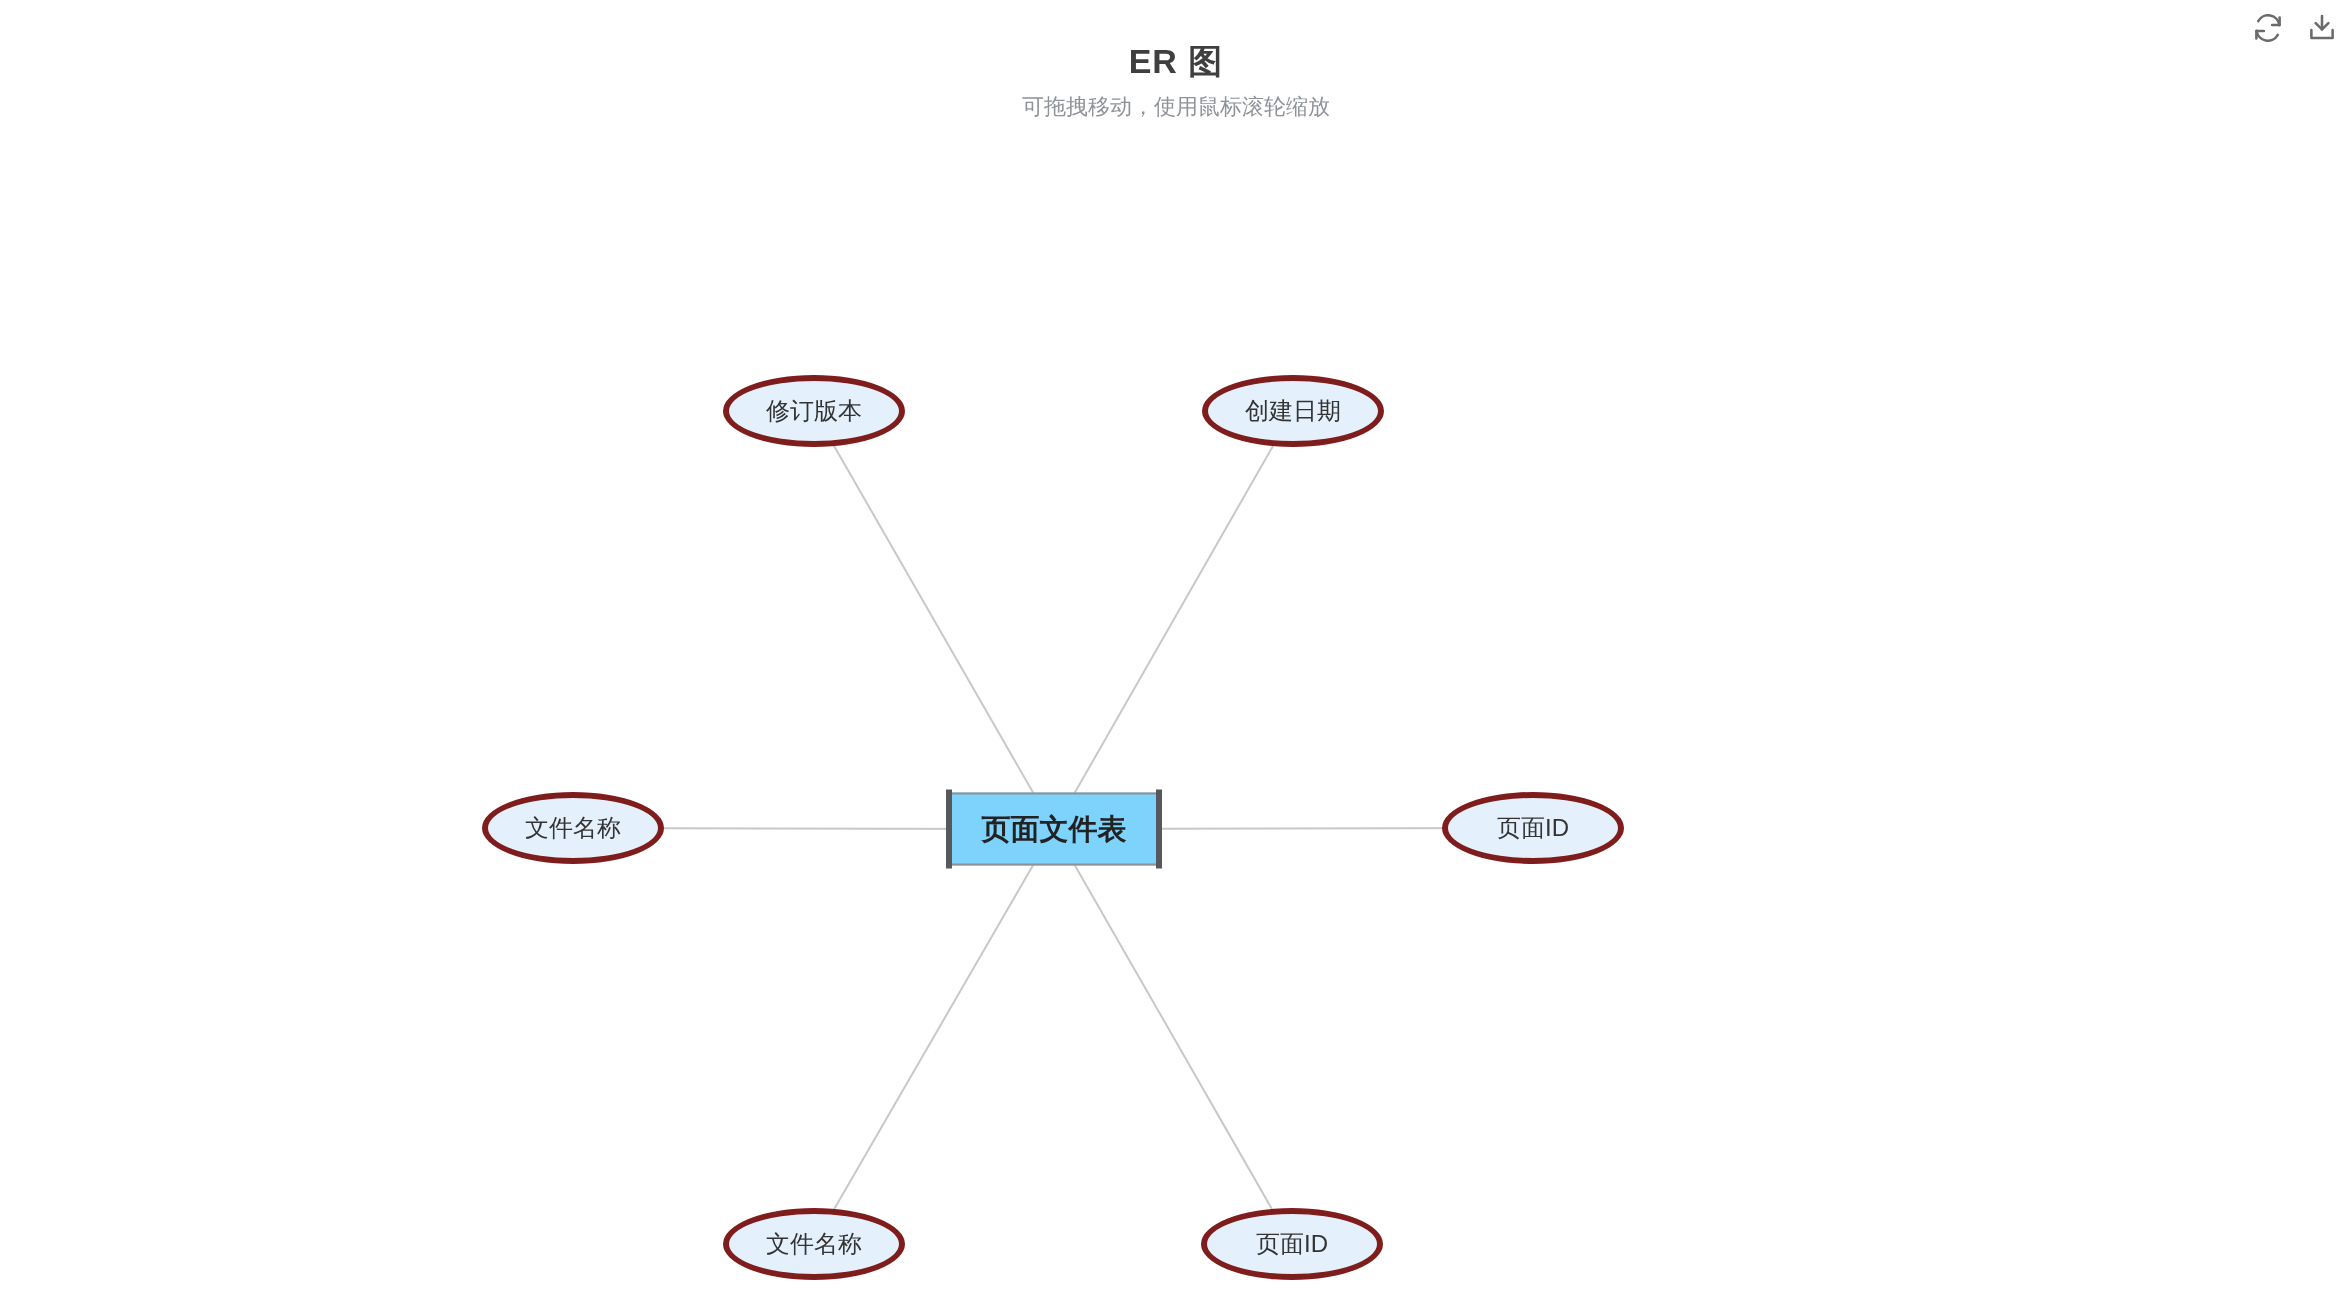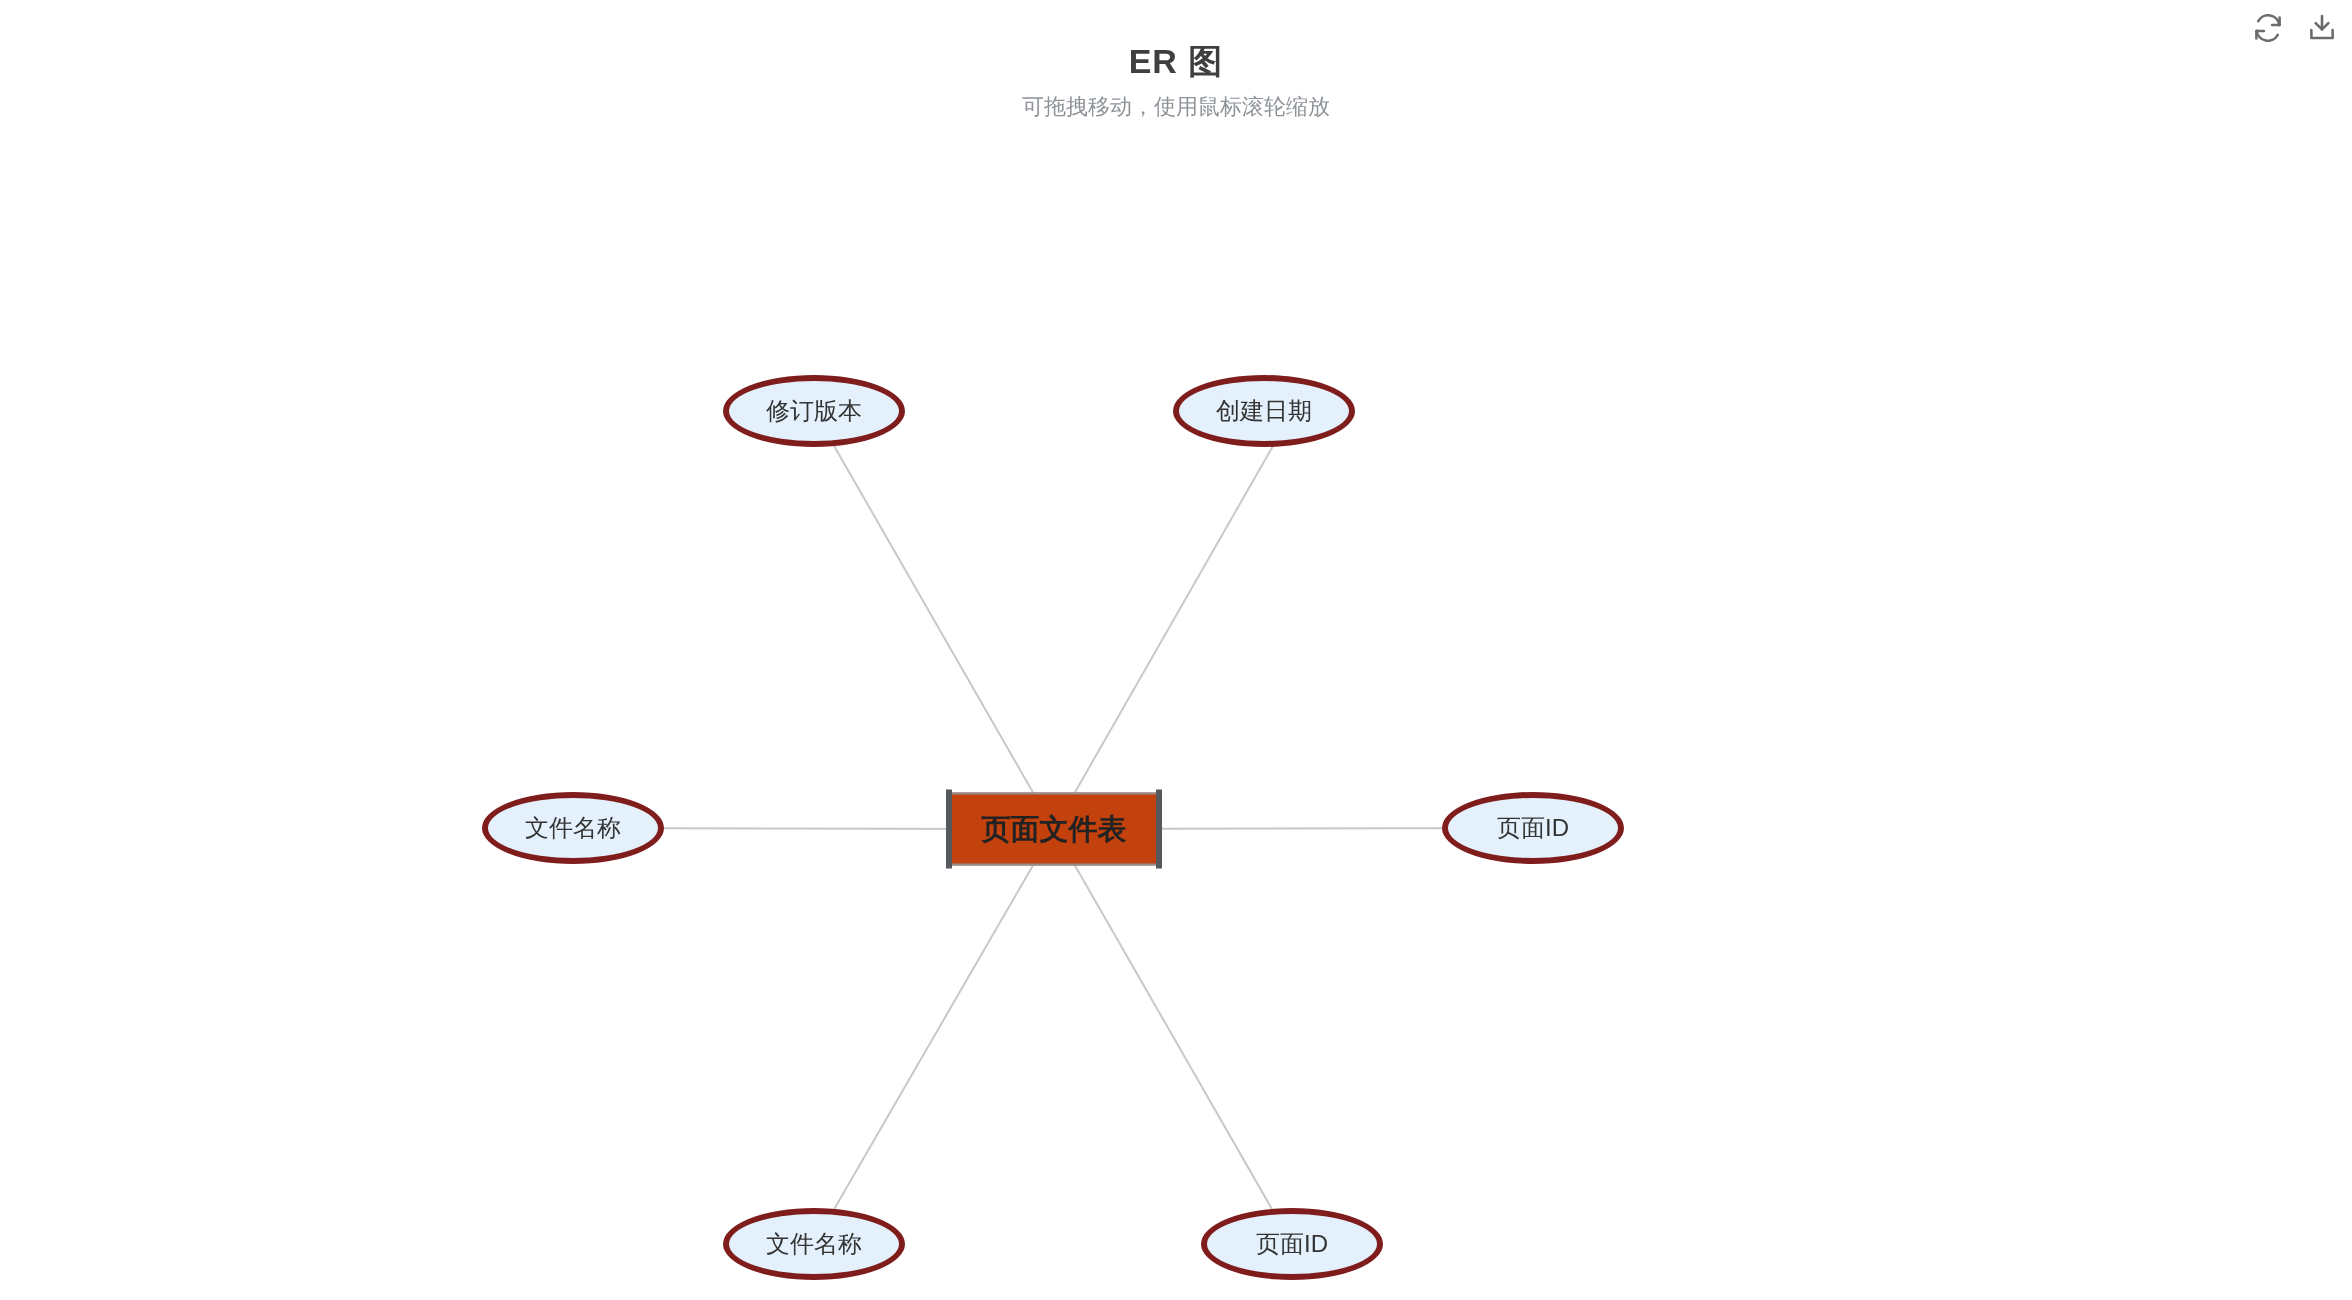--- a/index.html
+++ b/index.html
@@ -82,21 +82,21 @@
     border-radius: 50%;
     background: #e4f1fc;
     border: 6px solid #7f1d1d;
     font-size: 24px;
     color: #333333;
     cursor: grab;
   }
   .entity {
     width: 216px;
     height: 73px;
-    background: #c2410c;
+    background: #7dd3fc;
     border-top: 2px solid #8e9296;
     border-bottom: 2px solid #8e9296;
     font-size: 29px;
     font-weight: bold;
     color: #222222;
     cursor: grab;
   }
   .entity::before,
   .entity::after {
     content: "";
@@ -104,21 +104,21 @@
     top: -5px;
     bottom: -5px;
     width: 6px;
     background: #55595e;
   }
   .entity::before { left: 0; }
   .entity::after  { right: 0; }
   
   .pos-entity { left: 1054px; top: 829px; }
   .pos-attr-0 { left: 814px;  top: 411px; }
-  .pos-attr-1 { left: 1264px; top: 411px; }
+  .pos-attr-1 { left: 1293px; top: 411px; }
   .pos-attr-2 { left: 573px;  top: 828px; }
   .pos-attr-3 { left: 1533px; top: 828px; }
   .pos-attr-4 { left: 814px;  top: 1244px; }
   .pos-attr-5 { left: 1292px; top: 1244px; }
 </style>
 </head>
 <body>
 
 <div class="page">
 

